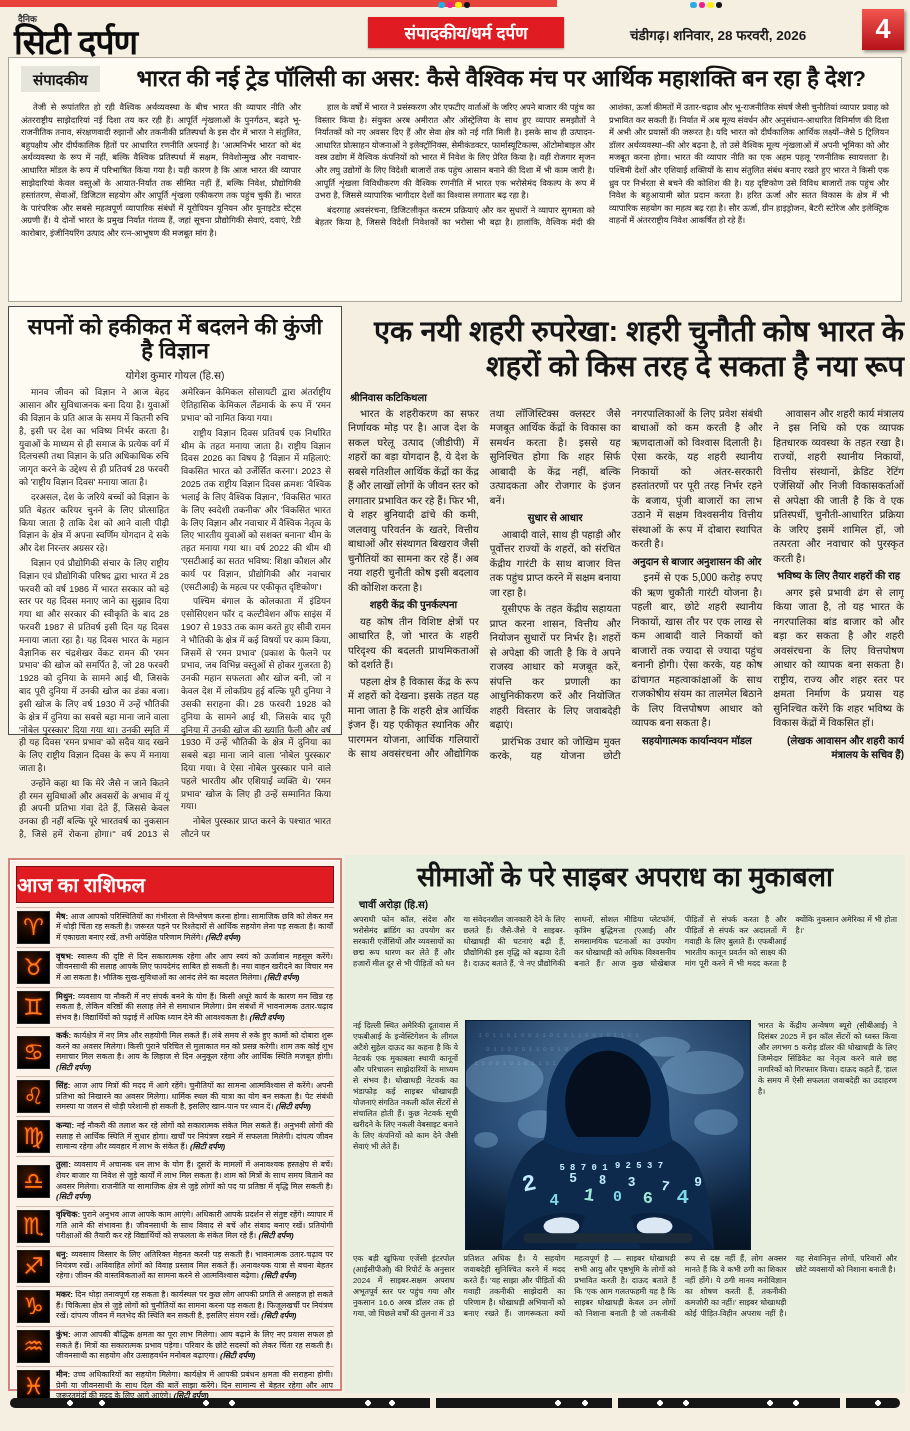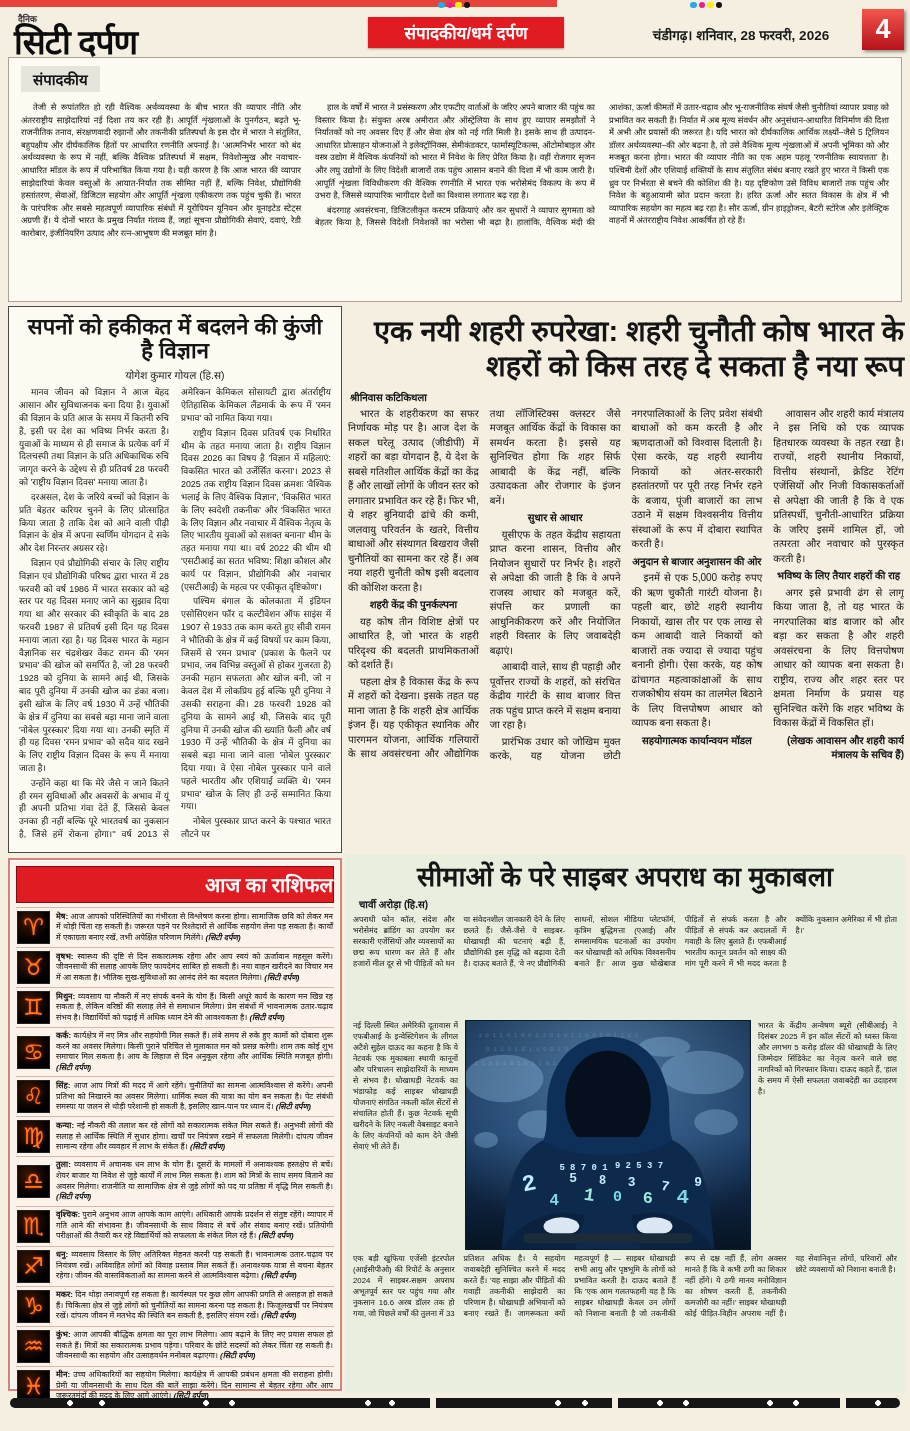--- a/index.html
+++ b/index.html
@@ -9,49 +9,49 @@
   .abs{position:absolute}
   
   .topstrip{left:0;top:0;width:557px;height:7px;background:#e8433a}
   .masthead-wrap{left:14px;top:12px;width:230px}
   .masthead-daily{font-size:9px;font-weight:bold;color:#333;margin-left:4px}
   .masthead{font-size:34px;font-weight:bold;letter-spacing:-1px;line-height:1.05;color:#0c0c0c}
   .masthead-tagline{height:3px;width:60px;background:#9a938a;margin:2px 0 0 120px}
   .section-banner{left:368px;top:17px;width:196px;height:31px;background:#e01c22;color:#fff;
       display:flex;align-items:center;justify-content:center;font-size:17px;font-weight:bold;
       box-shadow:0 1px 2px rgba(0,0,0,.35)}
-  .dateline{left:630px;top:26px;width:222px;text-align:center;font-size:13.5px;font-weight:bold;color:#1a1a1a}
+  .dateline{left:630px;top:26px;width:222px;text-align:left;font-size:13.5px;font-weight:bold;color:#1a1a1a}
   .pagenum{left:862px;top:9px;width:42px;height:41px;background:linear-gradient(#f3564e,#b5121a);
       color:#fff;font-size:27px;font-weight:bold;display:flex;align-items:center;justify-content:center;
       box-shadow:2px 2px 3px rgba(0,0,0,.4)}
   
   .edit-box{left:8px;top:57px;width:894px;height:245px;background:#fdfbf2;border:1px solid #a9a398;padding:8px 12px 6px}
   .edit-head{display:flex;align-items:center;gap:14px}
   .edit-label{background:#e6e5dc;padding:3px 12px;font-size:15px;font-weight:bold;white-space:nowrap}
   .edit-headline{flex:1;text-align:center;font-size:22.5px;font-weight:bold;line-height:1.15}
   .edit-body{margin-top:9px;column-count:3;column-gap:14px;font-size:8.3px;line-height:1.52;
       text-align:justify;height:180px;overflow:hidden}
   
   .p{text-indent:12px;margin-bottom:2px}
   .h{font-weight:bold;text-align:center;margin:3px 0 2px}
   .credit{font-weight:bold;text-align:right;margin-top:3px}
   .byline{text-align:center;font-weight:normal;font-size:10.5px;margin:5px 0 4px;color:#222}
   
-  .sci-box{left:8px;top:306px;width:334px;height:547px;border:1px solid #4a4a4a;background:#fdfbf2;padding:8px 10px 6px}
+  .sci-box{left:8px;top:306px;width:334px;height:429px;border:1px solid #4a4a4a;background:#fdfbf2;padding:8px 10px 6px}
   .sci-headline{font-size:22px;font-weight:bold;text-align:center;line-height:1.1}
   .sci-body{column-count:2;column-gap:12px;font-size:8.9px;line-height:1.44;text-align:justify;height:462px;overflow:hidden}
   
   .urban{left:348px;top:314px;width:556px;height:538px}
   .urban-headline{font-size:29px;font-weight:bold;text-align:right;line-height:1.22}
   .urban-byline{font-weight:bold;font-size:10px;margin:5px 0 3px 2px;text-align:left}
   .urban-body{column-count:4;column-gap:11px;font-size:10px;line-height:1.45;text-align:justify;height:436px;overflow:hidden}
   
   .horo-box{left:8px;top:858px;width:334px;height:533px;background:#fbf2ea;border:2px solid #d4837b;
       box-shadow:inset 0 0 0 1px #fff;padding:6px 6px 4px}
-  .horo-banner{background:#e01c22;border:1px solid #7d0d12;color:#fff;text-align:right;
+  .horo-banner{background:#e01c22;border:1px solid #7d0d12;color:#fff;text-align:left;
       font-size:20px;font-weight:bold;padding:4px 0;margin-bottom:4px}
   .horo-row{display:flex;gap:6px;padding:3px 1px;border-top:1px solid #d8b8ac;align-items:center}
   .horo-row:first-of-type{border-top:none}
   .horo-icon{width:33px;height:33px;min-width:33px;background:radial-gradient(circle at 35% 30%,#3a1602,#000 70%);
       color:#ff7a1a;font-size:23px;display:flex;align-items:center;justify-content:center;
       text-shadow:0 0 3px #d33000;border:1px solid #222}
   .horo-text{flex:1;font-size:7.9px;line-height:1.33;text-align:justify}
   .horo-text b{font-size:8.1px}
   .horo-text i{font-weight:bold}
   
@@ -98,20 +98,21 @@
   <div class="masthead-tagline"></div>
 </div>
 
 <div class="abs section-banner">संपादकीय/धर्म दर्पण</div>
 <div class="abs dateline">चंडीगढ़। शनिवार, 28 फरवरी, 2026</div>
 <div class="abs pagenum">4</div>
 
 <div class="abs edit-box">
   <div class="edit-head">
     <span class="edit-label">संपादकीय</span>
+    <span class="edit-headline">भारत की नई ट्रेड पॉलिसी का असर: कैसे वैश्विक मंच पर आर्थिक महाशक्ति बन रहा है देश?</span>
   </div>
   <div class="edit-body">
     <div class="p">तेजी से रूपांतरित हो रही वैश्विक अर्थव्यवस्था के बीच भारत की व्यापार नीति और अंतरराष्ट्रीय साझेदारियां नई दिशा तय कर रही हैं। आपूर्ति शृंखलाओं के पुनर्गठन, बढ़ते भू-राजनीतिक तनाव, संरक्षणवादी रुझानों और तकनीकी प्रतिस्पर्धा के इस दौर में भारत ने संतुलित, बहुपक्षीय और दीर्घकालिक हितों पर आधारित रणनीति अपनाई है। 'आत्मनिर्भर भारत' को बंद अर्थव्यवस्था के रूप में नहीं, बल्कि वैश्विक प्रतिस्पर्धा में सक्षम, निवेशोन्मुख और नवाचार-आधारित मॉडल के रूप में परिभाषित किया गया है। यही कारण है कि आज भारत की व्यापार साझेदारियां केवल वस्तुओं के आयात-निर्यात तक सीमित नहीं हैं, बल्कि निवेश, प्रौद्योगिकी हस्तांतरण, सेवाओं, डिजिटल सहयोग और आपूर्ति शृंखला एकीकरण तक पहुंच चुकी हैं। भारत के पारंपरिक और सबसे महत्वपूर्ण व्यापारिक संबंधों में यूरोपियन यूनियन और यूनाइटेड स्टेट्स अग्रणी हैं। ये दोनों भारत के प्रमुख निर्यात गंतव्य हैं, जहां सूचना प्रौद्योगिकी सेवाएं, दवाएं, रेडी कारोबार, इंजीनियरिंग उत्पाद और रत्न-आभूषण की मजबूत मांग है।</div>
       <div class="p">हाल के वर्षों में भारत ने प्रसंस्करण और एफटीए वार्ताओं के जरिए अपने बाजार की पहुंच का विस्तार किया है। संयुक्त अरब अमीरात और ऑस्ट्रेलिया के साथ हुए व्यापार समझौतों ने निर्यातकों को नए अवसर दिए हैं और सेवा क्षेत्र को नई गति मिली है। इसके साथ ही उत्पादन-आधारित प्रोत्साहन योजनाओं ने इलेक्ट्रॉनिक्स, सेमीकंडक्टर, फार्मास्यूटिकल्स, ऑटोमोबाइल और वस्त्र उद्योग में वैश्विक कंपनियों को भारत में निवेश के लिए प्रेरित किया है। वहीं रोजगार सृजन और लघु उद्योगों के लिए विदेशी बाजारों तक पहुंच आसान बनाने की दिशा में भी काम जारी है। आपूर्ति शृंखला विविधीकरण की वैश्विक रणनीति में भारत एक भरोसेमंद विकल्प के रूप में उभरा है, जिससे व्यापारिक भागीदार देशों का विश्वास लगातार बढ़ रहा है।</div>
       <div class="p">बंदरगाह अवसंरचना, डिजिटलीकृत कस्टम प्रक्रियाएं और कर सुधारों ने व्यापार सुगमता को बेहतर किया है, जिससे विदेशी निवेशकों का भरोसा भी बढ़ा है। हालांकि, वैश्विक मंदी की आशंका, ऊर्जा कीमतों में उतार-चढ़ाव और भू-राजनीतिक संघर्ष जैसी चुनौतियां व्यापार प्रवाह को प्रभावित कर सकती हैं। निर्यात में अब मूल्य संवर्धन और अनुसंधान-आधारित विनिर्माण की दिशा में अभी और प्रयासों की जरूरत है। यदि भारत को दीर्घकालिक आर्थिक लक्ष्यों–जैसे 5 ट्रिलियन डॉलर अर्थव्यवस्था–की ओर बढ़ना है, तो उसे वैश्विक मूल्य शृंखलाओं में अपनी भूमिका को और मजबूत करना होगा। भारत की व्यापार नीति का एक अहम पहलू 'रणनीतिक स्वायत्तता' है। पश्चिमी देशों और एशियाई शक्तियों के साथ संतुलित संबंध बनाए रखते हुए भारत ने किसी एक ध्रुव पर निर्भरता से बचने की कोशिश की है। यह दृष्टिकोण उसे विविध बाजारों तक पहुंच और निवेश के बहुआयामी स्रोत प्रदान करता है। हरित ऊर्जा और सतत विकास के क्षेत्र में भी व्यापारिक सहयोग का महत्व बढ़ रहा है। सौर ऊर्जा, ग्रीन हाइड्रोजन, बैटरी स्टोरेज और इलेक्ट्रिक वाहनों में अंतरराष्ट्रीय निवेश आकर्षित हो रहे हैं।</div>
   </div>
 </div>
 
 <div class="abs sci-box">
   <div class="sci-headline">सपनों को हकीकत में बदलने की कुंजी है विज्ञान</div>
@@ -129,22 +130,22 @@
 
 <div class="abs urban">
   <div class="urban-headline">एक नयी शहरी रुपरेखा: शहरी चुनौती कोष भारत के शहरों को किस तरह दे सकता है नया रूप</div>
   <div class="urban-byline">श्रीनिवास कटिकिथला</div>
   <div class="urban-body">
     <div class="p">भारत के शहरीकरण का सफर निर्णायक मोड़ पर है। आज देश के सकल घरेलू उत्पाद (जीडीपी) में शहरों का बड़ा योगदान है, ये देश के सबसे गतिशील आर्थिक केंद्रों का केंद्र हैं और लाखों लोगों के जीवन स्तर को लगातार प्रभावित कर रहे हैं। फिर भी, ये शहर बुनियादी ढांचे की कमी, जलवायु परिवर्तन के खतरे, वित्तीय बाधाओं और संस्थागत बिखराव जैसी चुनौतियों का सामना कर रहे हैं। अब नया शहरी चुनौती कोष इसी बदलाव की कोशिश करता है।</div>
       <div class="h">शहरी केंद्र की पुनर्कल्पना</div>
       <div class="p">यह कोष तीन विशिष्ट क्षेत्रों पर आधारित है, जो भारत के शहरी परिदृश्य की बदलती प्राथमिकताओं को दर्शाते हैं।</div>
       <div class="p">पहला क्षेत्र है विकास केंद्र के रूप में शहरों को देखना। इसके तहत यह माना जाता है कि शहरी क्षेत्र आर्थिक इंजन हैं। यह एकीकृत स्थानिक और पारगमन योजना, आर्थिक गलियारों के साथ अवसंरचना और औद्योगिक तथा लॉजिस्टिक्स क्लस्टर जैसे मजबूत आर्थिक केंद्रों के विकास का समर्थन करता है। इससे यह सुनिश्चित होगा कि शहर सिर्फ आबादी के केंद्र नहीं, बल्कि उत्पादकता और रोजगार के इंजन बनें।</div>
       <div class="h">सुधार से आधार</div>
+      <div class="p">आबादी वाले, साथ ही पहाड़ी और पूर्वोत्तर राज्यों के शहरों, को संरचित केंद्रीय गारंटी के साथ बाजार वित्त तक पहुंच प्राप्त करने में सक्षम बनाया जा रहा है।</div>
       <div class="p">यूसीएफ के तहत केंद्रीय सहायता प्राप्त करना शासन, वित्तीय और नियोजन सुधारों पर निर्भर है। शहरों से अपेक्षा की जाती है कि वे अपने राजस्व आधार को मजबूत करें, संपत्ति कर प्रणाली का आधुनिकीकरण करें और नियोजित शहरी विस्तार के लिए जवाबदेही बढ़ाएं।</div>
-      <div class="p">आबादी वाले, साथ ही पहाड़ी और पूर्वोत्तर राज्यों के शहरों, को संरचित केंद्रीय गारंटी के साथ बाजार वित्त तक पहुंच प्राप्त करने में सक्षम बनाया जा रहा है।</div>
       <div class="p">प्रारंभिक उधार को जोखिम मुक्त करके, यह योजना छोटी नगरपालिकाओं के लिए प्रवेश संबंधी बाधाओं को कम करती है और ऋणदाताओं को विश्वास दिलाती है। ऐसा करके, यह शहरी स्थानीय निकायों को अंतर-सरकारी हस्तांतरणों पर पूरी तरह निर्भर रहने के बजाय, पूंजी बाजारों का लाभ उठाने में सक्षम विश्वसनीय वित्तीय संस्थाओं के रूप में दोबारा स्थापित करती है।</div>
       <div class="h">अनुदान से बाजार अनुशासन की ओर</div>
       <div class="p">इनमें से एक 5,000 करोड़ रुपए की ऋण चुकौती गारंटी योजना है। पहली बार, छोटे शहरी स्थानीय निकायों, खास तौर पर एक लाख से कम आबादी वाले निकायों को बाजारों तक ज्यादा से ज्यादा पहुंच बनानी होगी। ऐसा करके, यह कोष ढांचागत महत्वाकांक्षाओं के साथ राजकोषीय संयम का तालमेल बिठाने के लिए वित्तपोषण आधार को व्यापक बना सकता है।</div>
       <div class="h">सहयोगात्मक कार्यान्वयन मॉडल</div>
       <div class="p">आवासन और शहरी कार्य मंत्रालय ने इस निधि को एक व्यापक हितधारक व्यवस्था के तहत रखा है। राज्यों, शहरी स्थानीय निकायों, वित्तीय संस्थानों, क्रेडिट रेटिंग एजेंसियों और निजी विकासकर्ताओं से अपेक्षा की जाती है कि वे एक प्रतिस्पर्धी, चुनौती-आधारित प्रक्रिया के जरिए इसमें शामिल हों, जो तत्परता और नवाचार को पुरस्कृत करती है।</div>
       <div class="h">भविष्य के लिए तैयार शहरों की राह</div>
       <div class="p">अगर इसे प्रभावी ढंग से लागू किया जाता है, तो यह भारत के नगरपालिका बांड बाजार को और बड़ा कर सकता है और शहरी अवसंरचना के लिए वित्तपोषण आधार को व्यापक बना सकता है। राष्ट्रीय, राज्य और शहर स्तर पर क्षमता निर्माण के प्रयास यह सुनिश्चित करेंगे कि शहर भविष्य के विकास केंद्रों में विकसित हों।</div>
       <div class="credit">(लेखक आवासन और शहरी कार्य मंत्रालय के सचिव हैं)</div>
   </div>
 </div>

